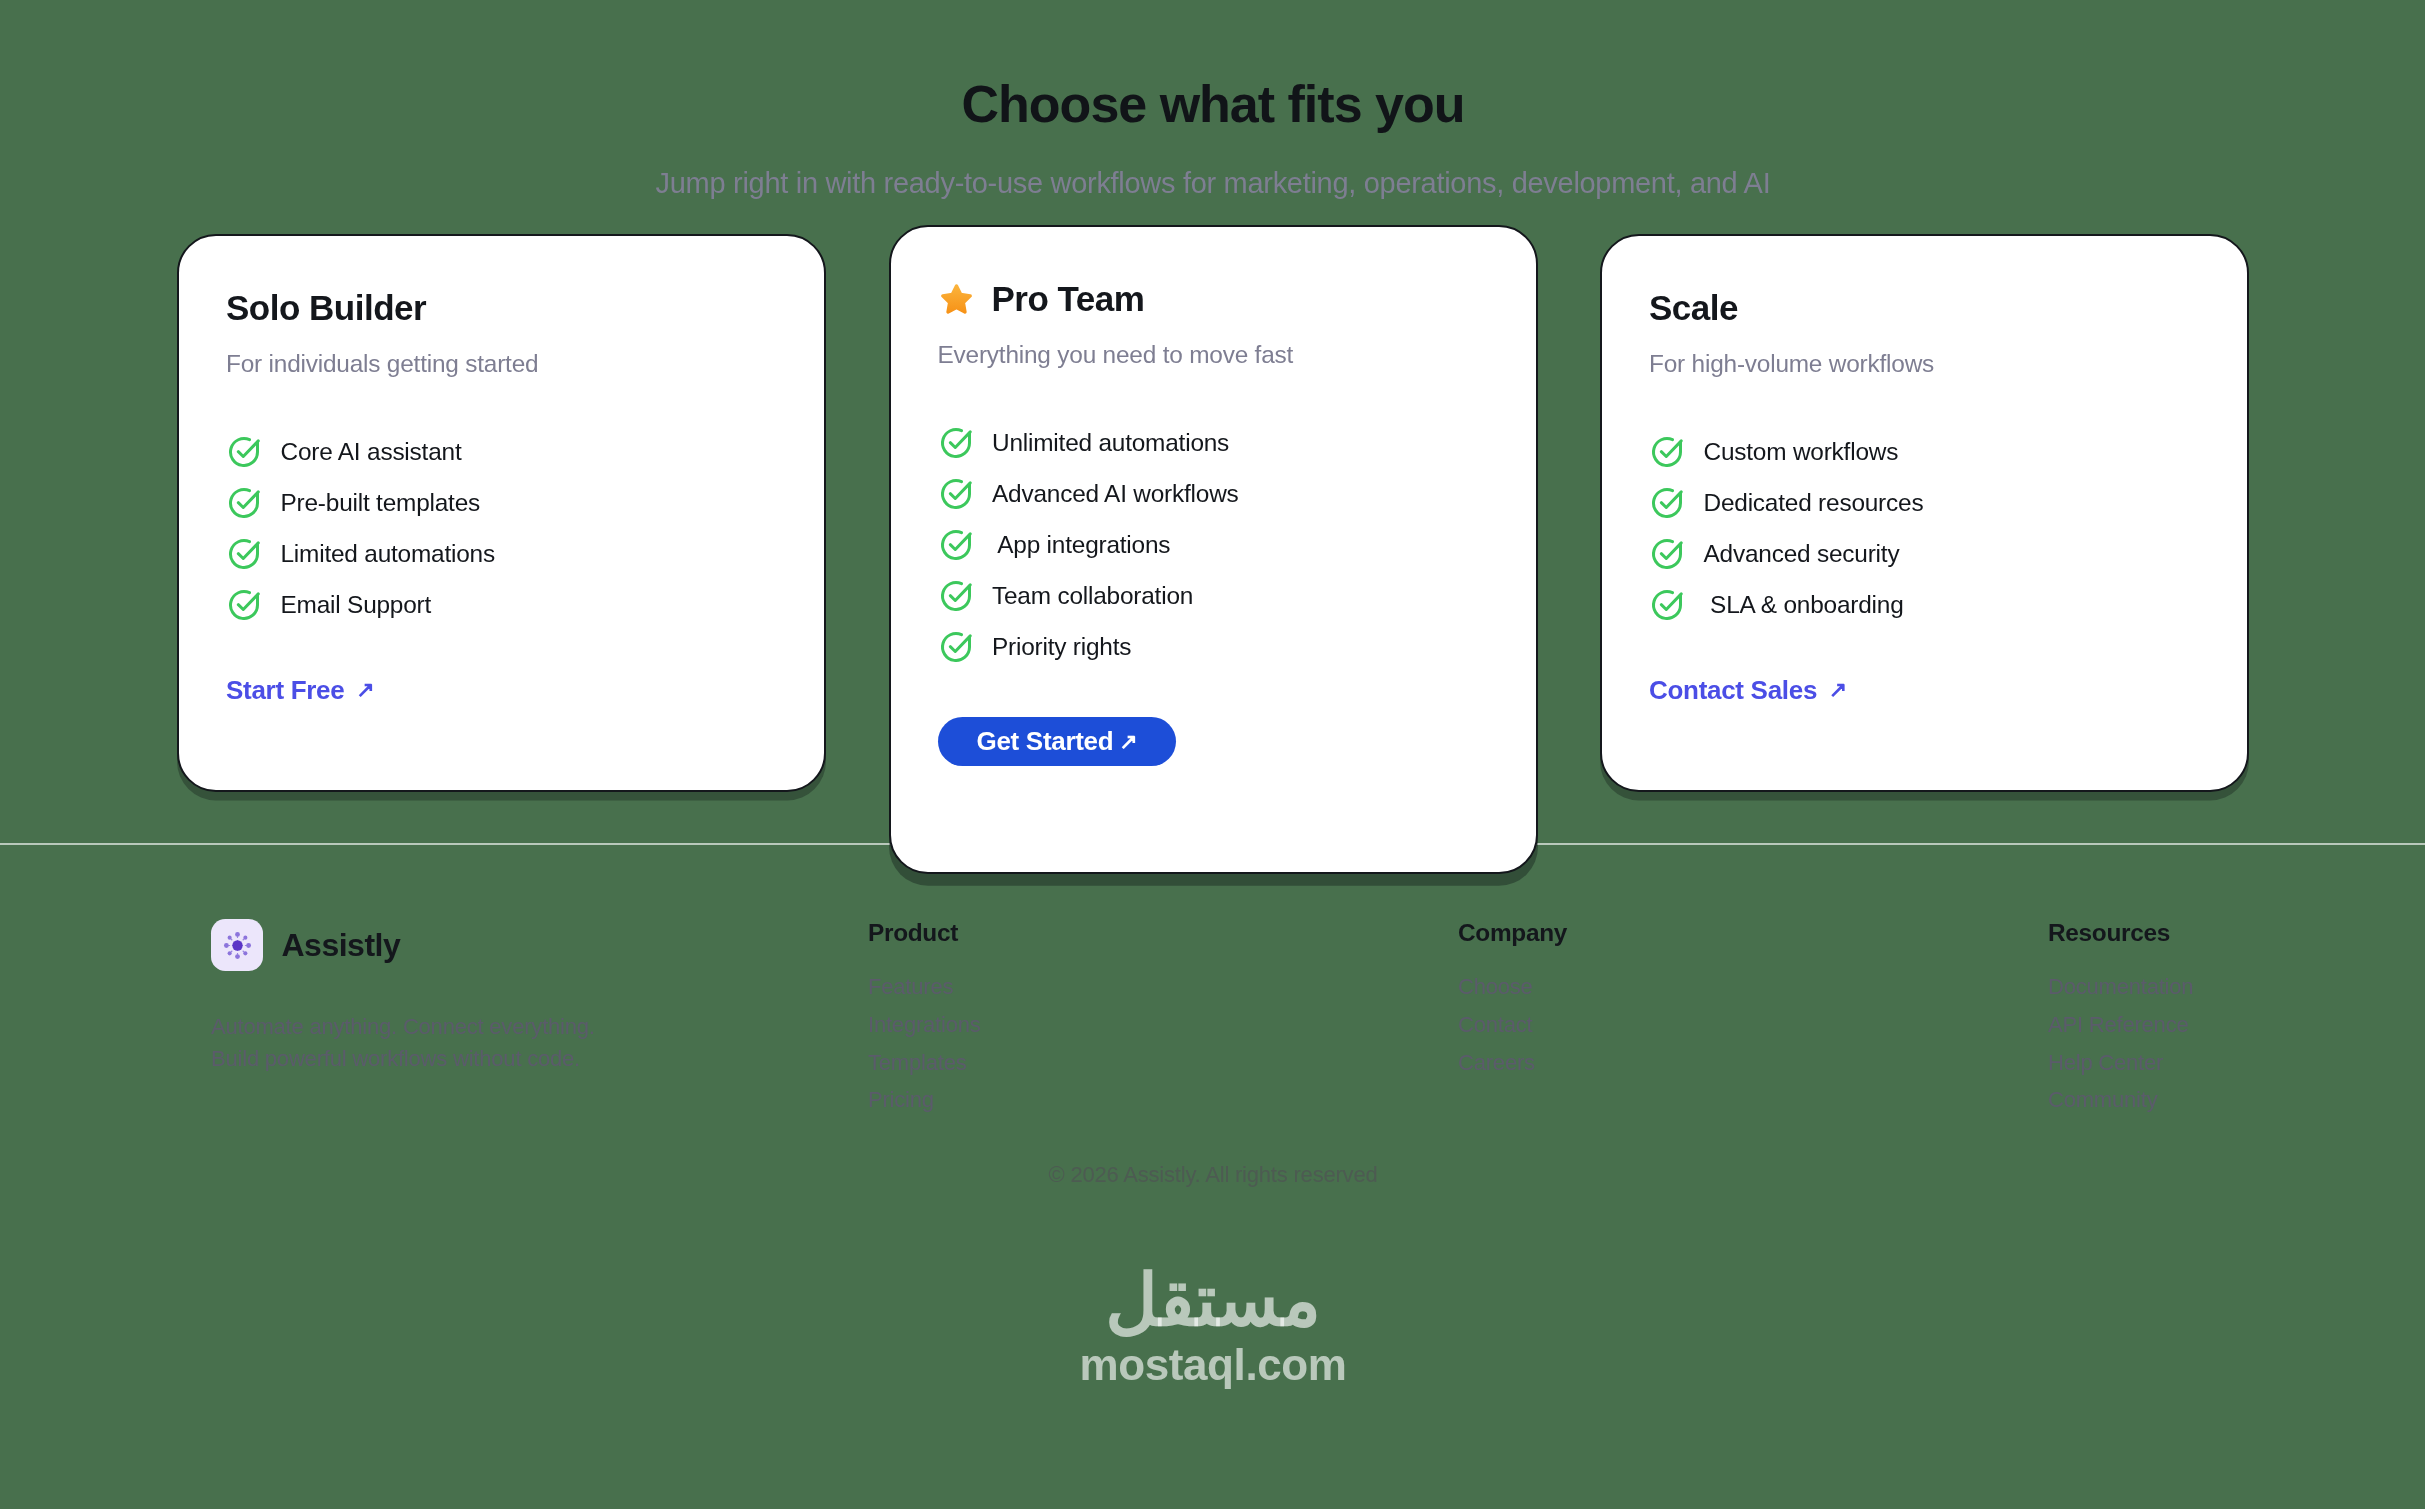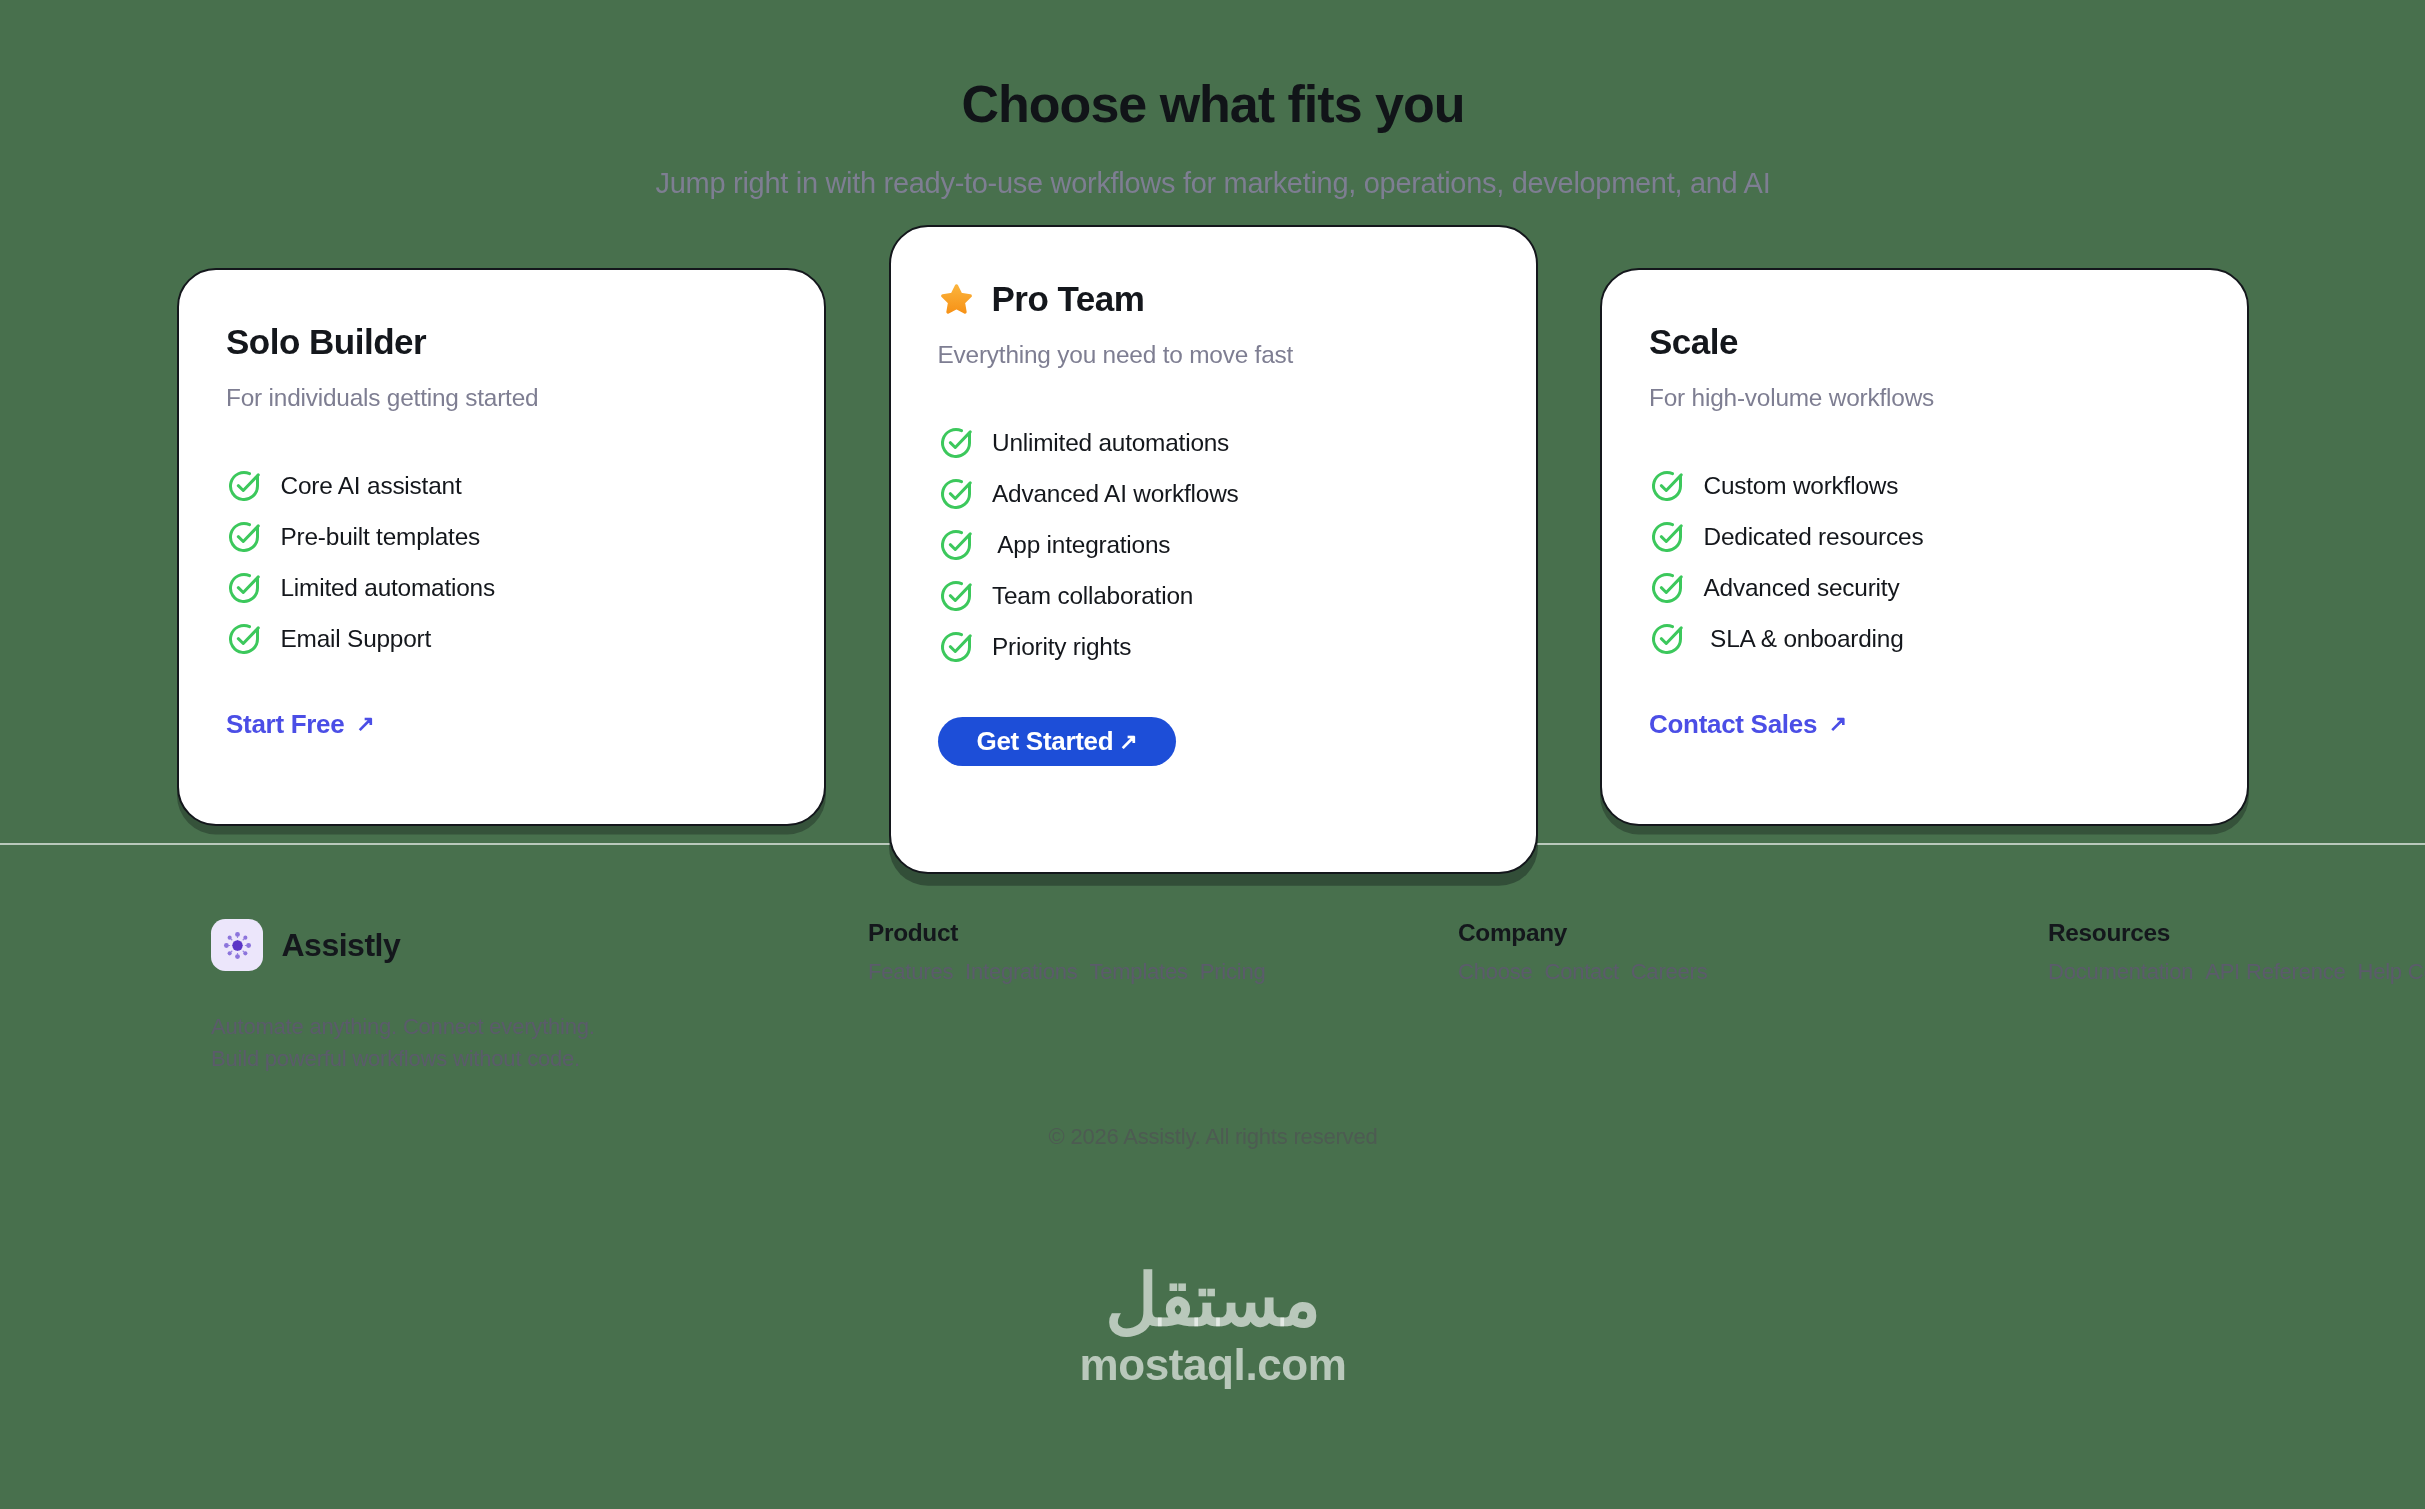--- a/index.html
+++ b/index.html
@@ -43,21 +43,20 @@
   .card {
     background:#ffffff;
     border:2.5px solid #14171c;
     border-radius:39px;
     box-shadow:0 8.4px 0 rgba(10,14,18,.30);
     position:relative;
   }
   .card-side {
     width:649px;
     min-height:558px;
-    margin-top:34px;
     padding:52px 47px 0 47px;
   }
   .card-featured {
     width:649px;
     min-height:649px;
     margin-top:-8.4px;
     padding:52px 47px 0 47px;
     box-shadow:0 11.8px 0 rgba(10,14,18,.34);
     z-index:3;
   }
@@ -158,21 +157,21 @@
   .footer-col { flex:0 0 auto; }
   .col-product  { width:590px; }
   .col-company  { width:590px; }
   .col-resources{ width:auto; }
   .col-head {
     font-size:24.4px;
     font-weight:700;
     color:#14171c;
     letter-spacing:-0.3px;
   }
-  .col-links { margin-top:12px; display:flex; gap:11.8px; }
+  .col-links { margin-top:27px; display:flex; flex-direction:column; gap:11.8px; }
   .col-link {
     font-size:22px;
     color:#5b5b6b;
     letter-spacing:-0.2px;
     text-decoration:none;
     cursor:pointer;
   }
 
   .copyright {
     margin-top:49px;

